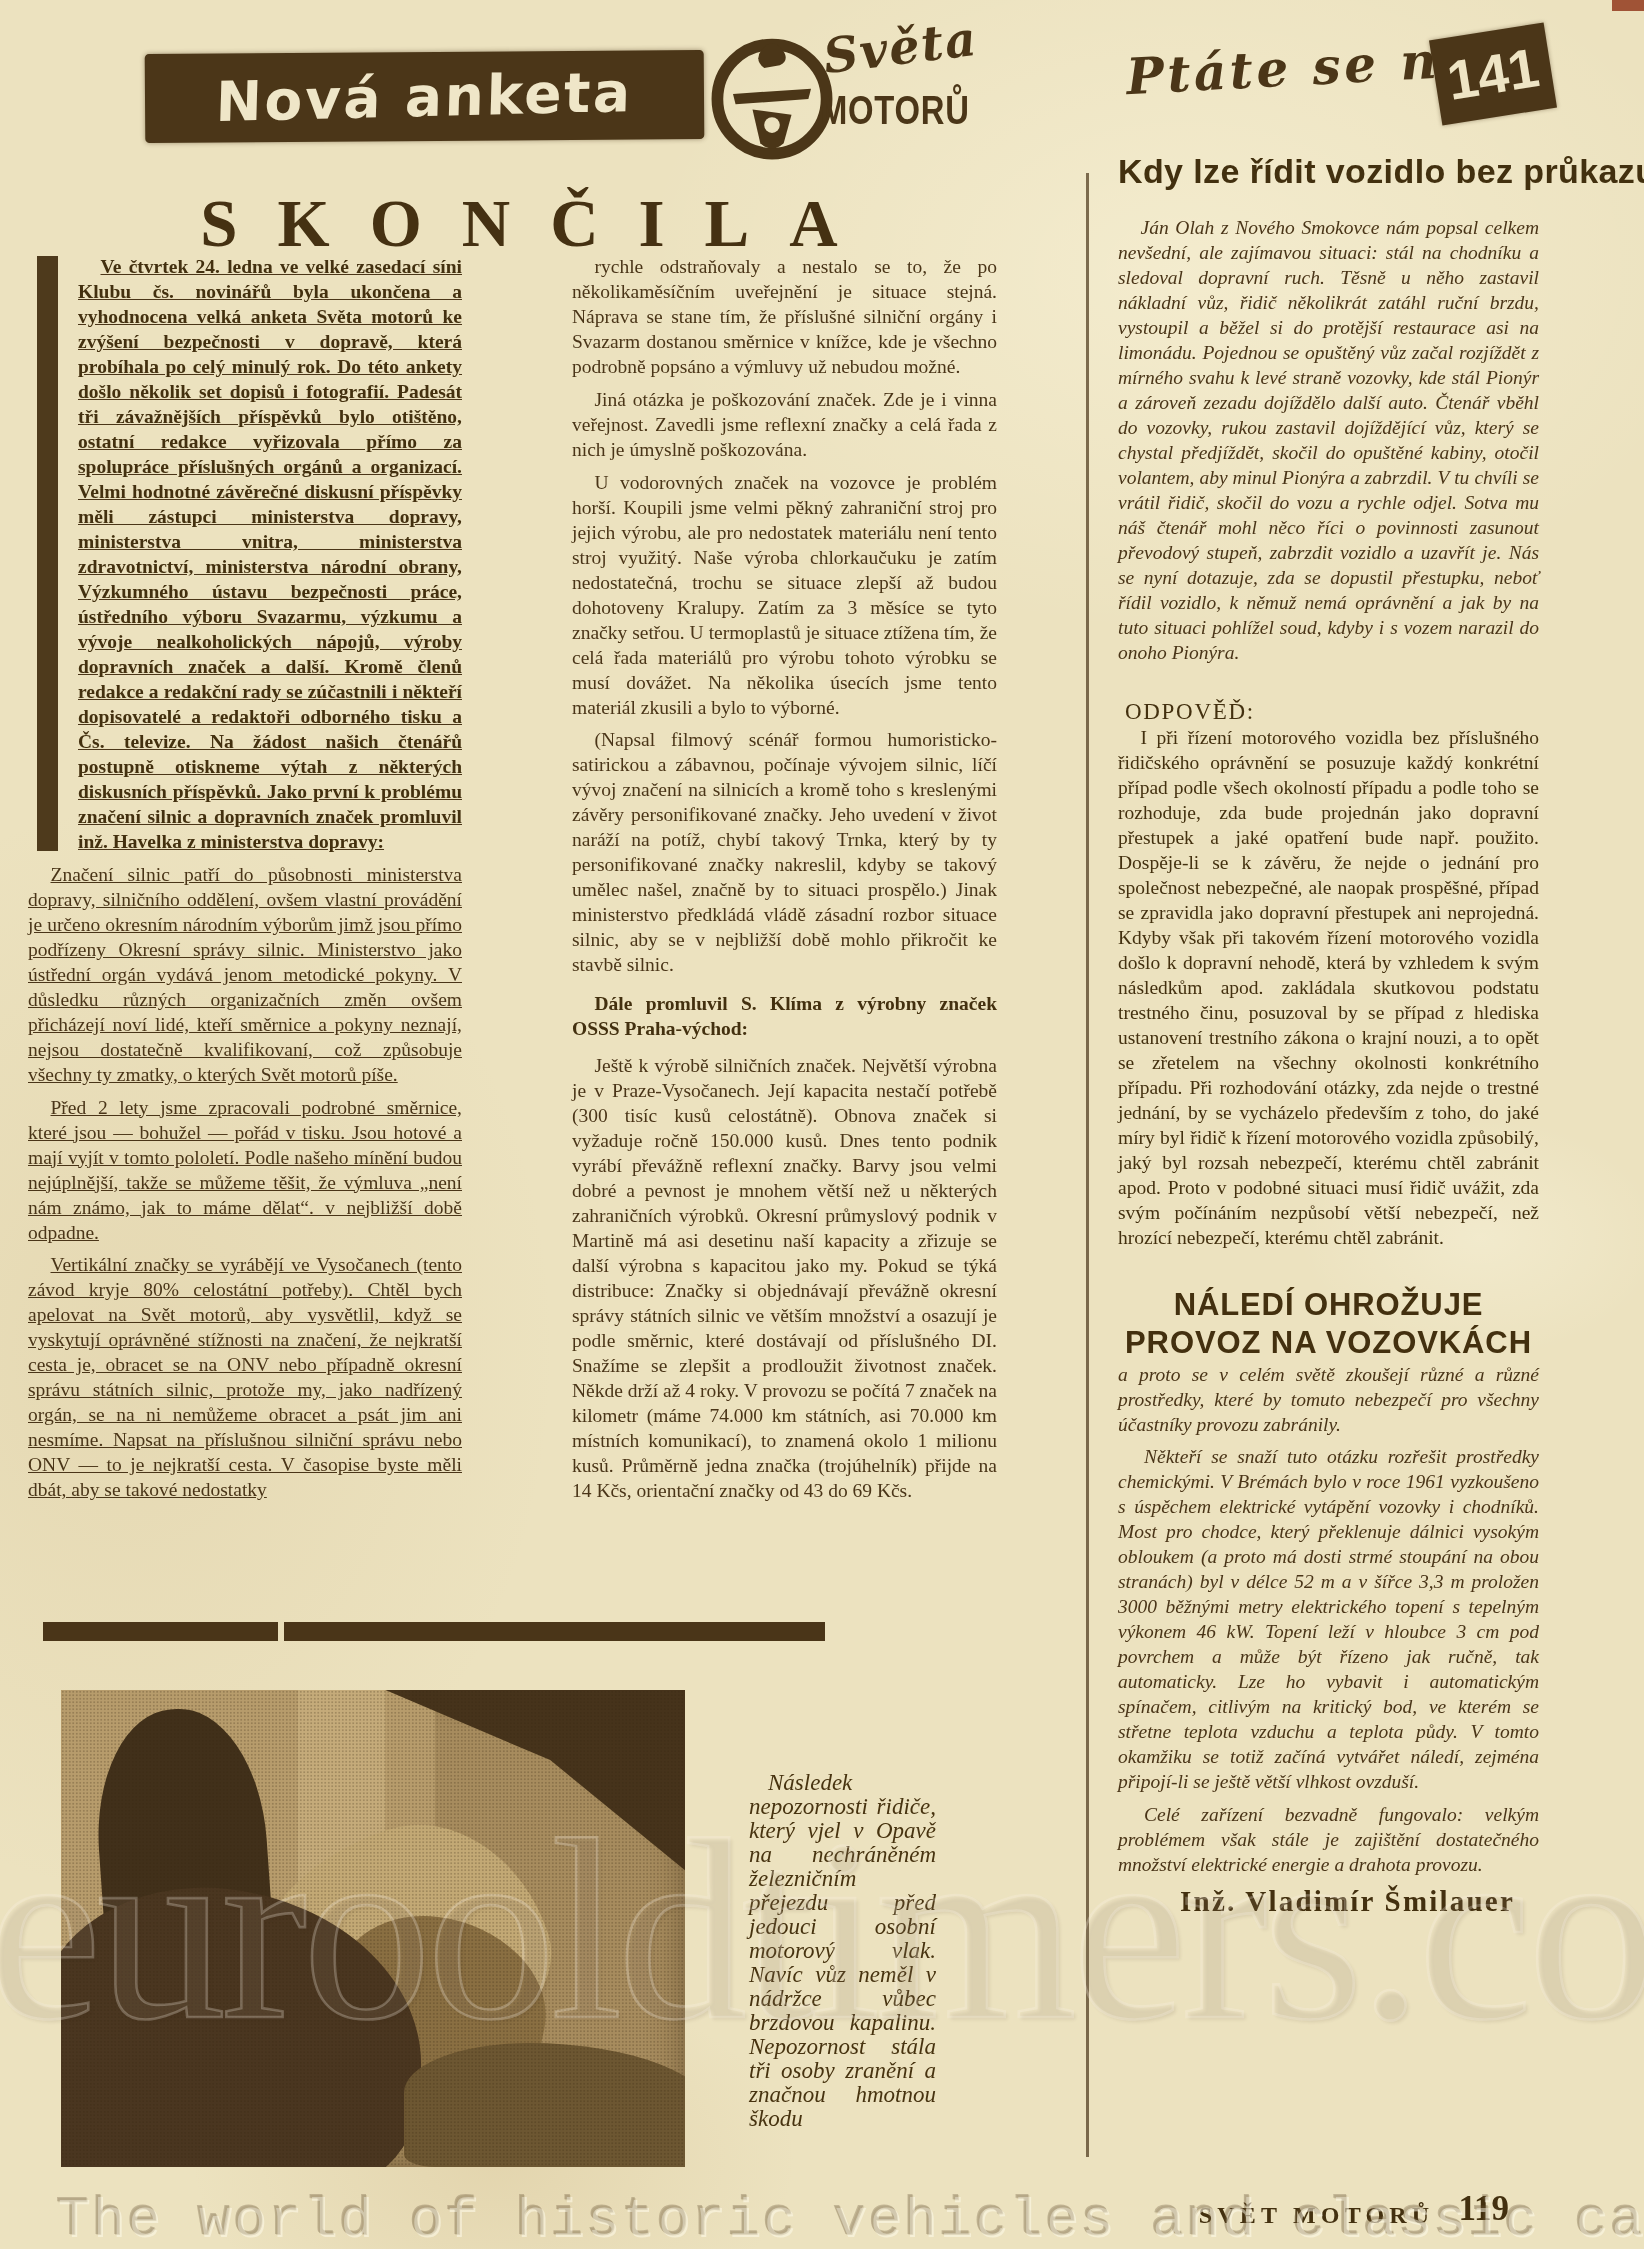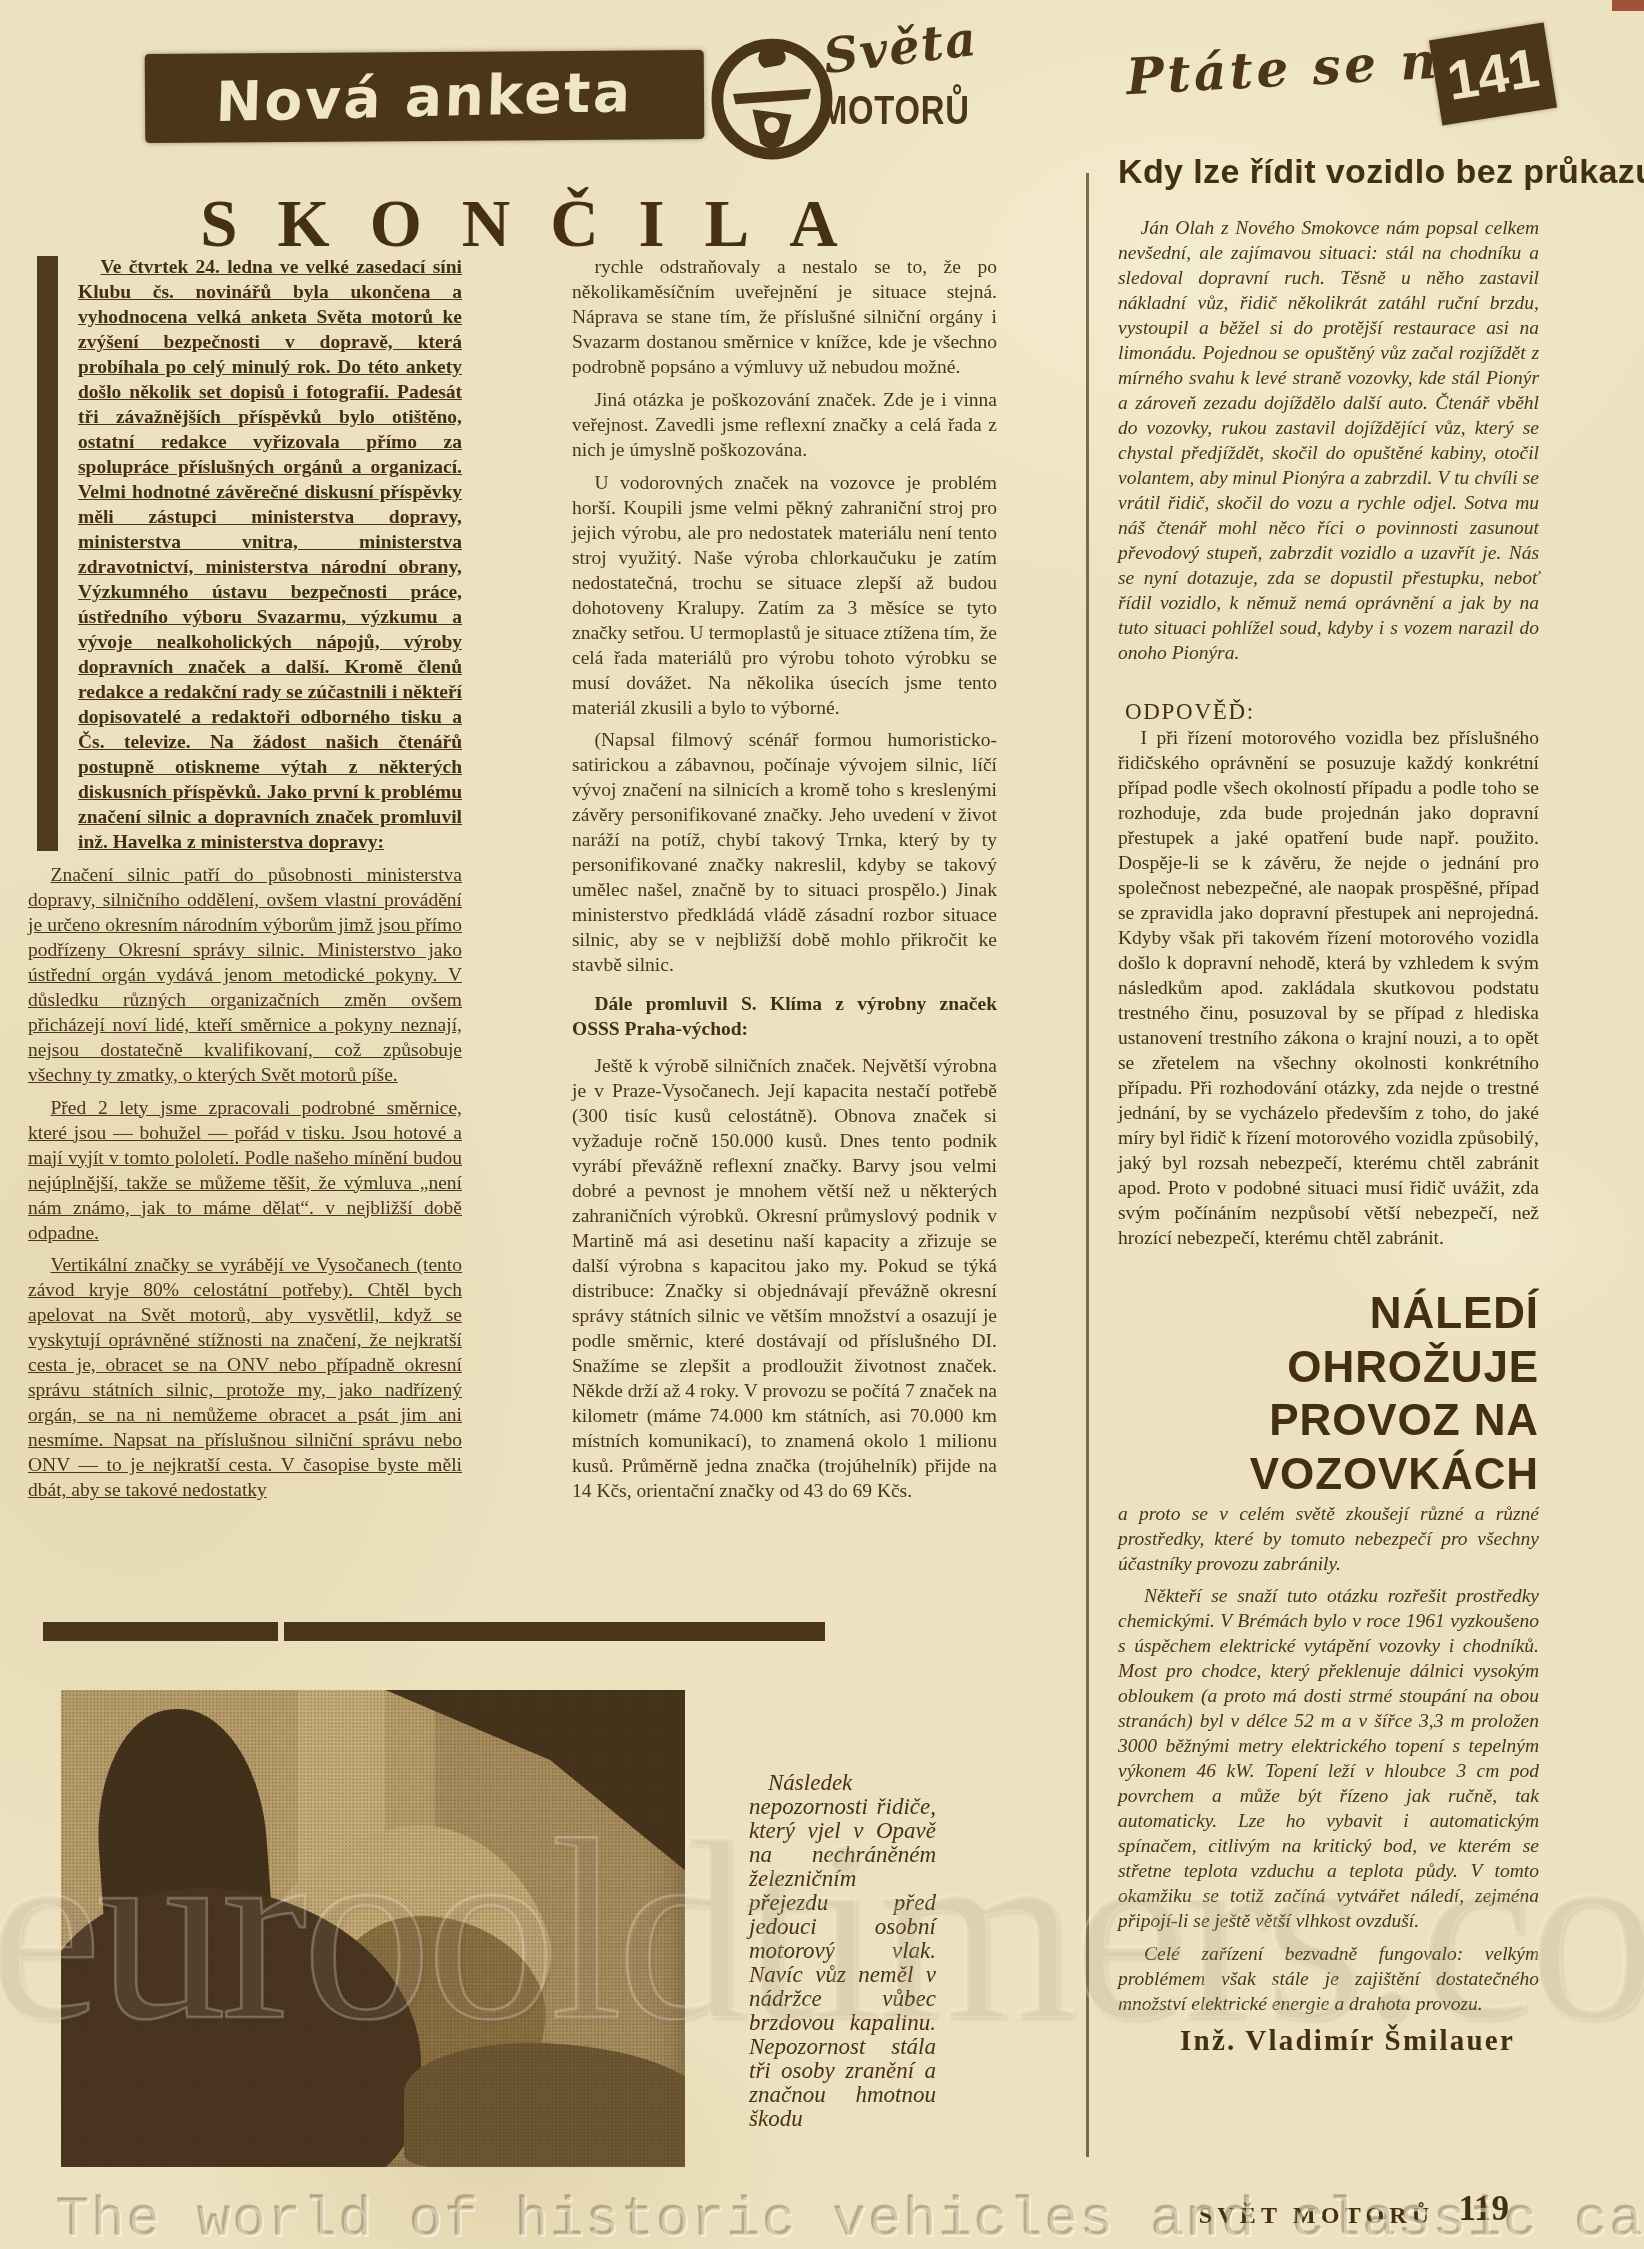--- a/index.html
+++ b/index.html
@@ -126,23 +126,23 @@
   .col3{left:1118px;top:152px;width:421px;}
   .q-title{
     font-family:"Liberation Sans","DejaVu Sans",sans-serif;
     font-weight:bold;font-size:34px;color:#42300f;
     margin:0 0 24px 0;letter-spacing:0.4px;white-space:nowrap;
   }
   .q-text{font-style:italic;font-size:19.5px;line-height:22.5px;text-indent:26px;margin:0;}
   .answer-label{margin:34px 0 0 7px;font-size:23px;letter-spacing:1.7px;color:#43300f;}
   .answer{font-size:19.5px;line-height:23px;text-indent:22.5px;margin:19px 0 0 0;color:#43300f;}
   .icy-heading{
-    margin-top:36px;text-align:right;
+    margin-top:36px;text-align:center;
     font-family:"Liberation Sans","DejaVu Sans",sans-serif;
-    font-weight:bold;font-size:44px;line-height:1.22;color:#43300f;
+    font-weight:bold;font-size:31px;line-height:1.22;color:#43300f;
     letter-spacing:0.9px;
   }
   .icy-p{font-style:italic;font-size:20px;line-height:23px;margin:21px 0 0 0;}
   .icy-p.noindent{text-indent:0;}
   .icy-p.indent{text-indent:26px;}
   .signature{
     margin-top:5px;text-align:right;padding-right:24px;
     font-weight:bold;font-size:29px;letter-spacing:2.2px;color:#43300f;
   }
 

